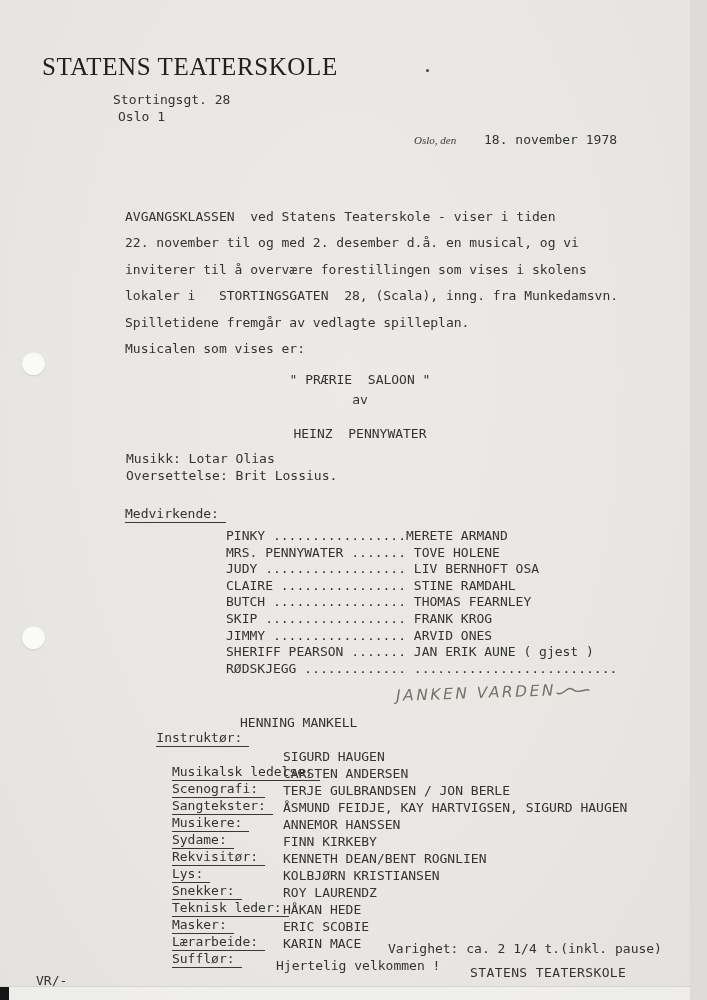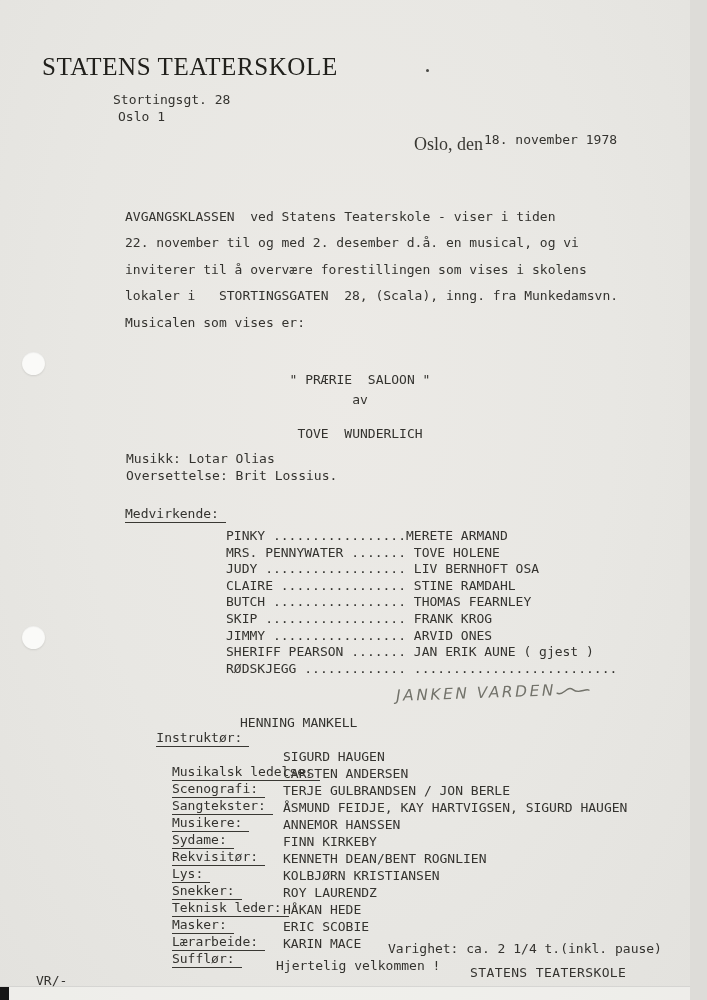--- a/index.html
+++ b/index.html
@@ -21,21 +21,21 @@
     font-family:"Liberation Serif", serif; font-weight:normal;
     font-size:25px; letter-spacing:0.6px; color:#21201c;
   }
   .address { position:absolute; left:113px; top:91px; line-height:17px; }
   .address .l2 { padding-left:5px; }
 
   .stray-dot { position:absolute; left:426px; top:69px; width:3px; height:3px;
                border-radius:50%; background:#4a4a46; }
 
   .date-prefix { position:absolute; left:414px; top:134px;
-                 font-family:"Liberation Serif", serif; font-size:18px; color:#3a3934; }
+                 font-family:"Liberation Serif", serif; font-size:11px; color:#3a3934;font-style:italic; }
   .date-value  { position:absolute; left:484px; top:132px; }
 
   .intro { position:absolute; left:125px; top:204px; line-height:26.4px; }
 
   .title-block { position:absolute; left:125px; top:0; width:470px; height:0; }
   .title-block .line { position:absolute; width:470px; text-align:center; white-space:pre; }
   .musical-title { top:372px; }
   .by-label      { top:392px; }
   .author-name   { top:426px; }
 
@@ -91,27 +91,28 @@
   <div class="stray-dot"></div>
   <span class="date-prefix">Oslo, den</span>
   <span class="date-value mono">18. november 1978</span>
 
   <div class="intro mono">
 
   <div class="pre">AVGANGSKLASSEN  ved Statens Teaterskole - viser i tiden</div>
       <div class="pre">22. november til og med 2. desember d.å. en musical, og vi</div>
       <div class="pre">inviterer til å overvære forestillingen som vises i skolens</div>
       <div class="pre">lokaler i   STORTINGSGATEN  28, (Scala), inng. fra Munkedamsvn.</div>
+      <div class="pre">Spilletidene fremgår av vedlagte spilleplan.</div>
       <div class="pre">Musicalen som vises er:</div>
     </div>
 
   <div class="title-block">
     <div class="line mono musical-title">" PRÆRIE  SALOON "</div>
     <div class="line mono by-label">av</div>
-    <div class="line mono author-name">TOVE  WUNDERLICH</div>
+    <div class="line mono author-name">HEINZ  PENNYWATER</div>
   </div>
 
   <div class="credits mono">
 
   <div class="pre">Musikk: Lotar Olias</div>
       <div class="pre">Oversettelse: Brit Lossius.</div>
     </div>
 
   <div class="cast-heading mono">
     <span class="underline">Medvirkende:</span>

